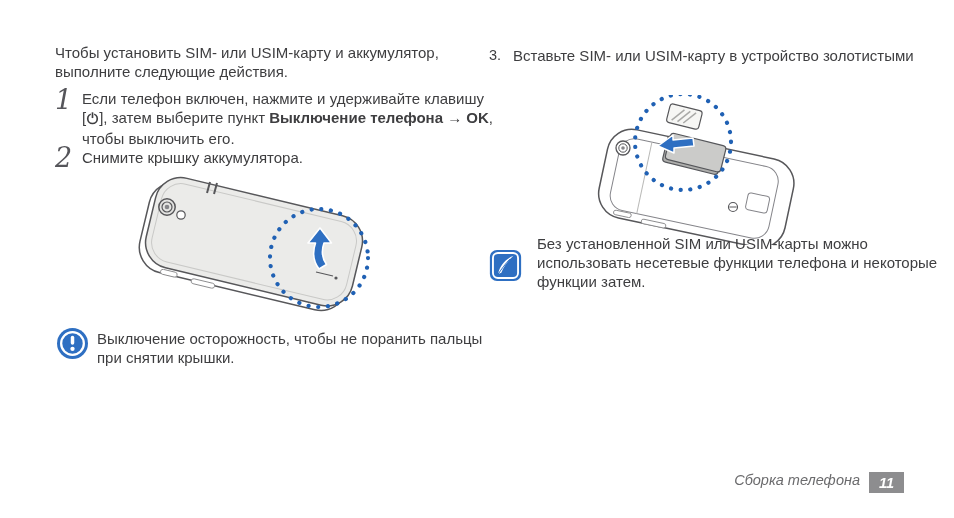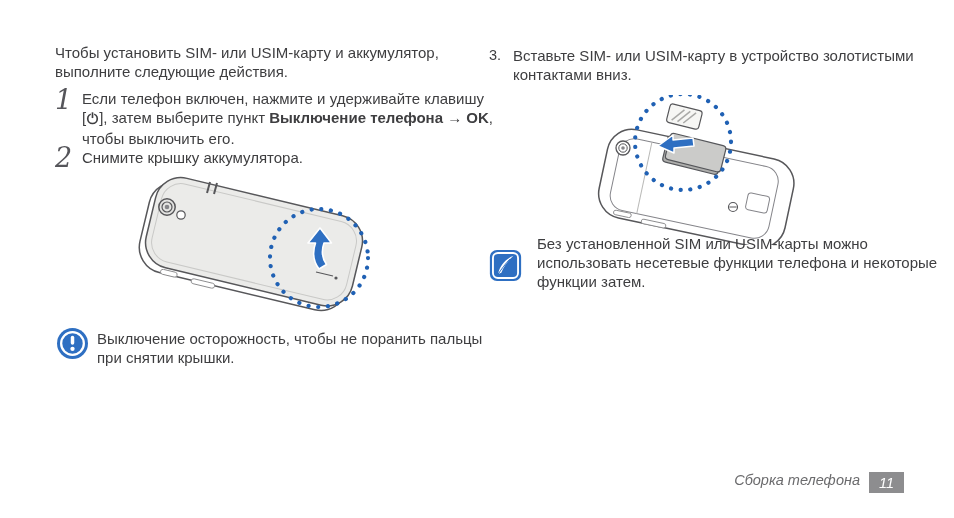--- a/index.html
+++ b/index.html
@@ -27,21 +27,21 @@
   .power-ic{display:inline-block;vertical-align:-2px;}
   .footer{
     position:absolute;top:472px;right:50px;
     display:flex;align-items:flex-start;gap:9px;
   }
   .footer-label{
     font-style:italic;font-size:14.5px;color:#6b6b6d;white-space:nowrap;
   }
   .page-box{
     width:35px;height:21px;background:var(--footer-gray);
-    color:#ffffff;font-style:italic;font-weight:normal;font-size:14.5px;
+    color:#ffffff;font-style:italic;font-weight:bold;font-size:14.5px;
     display:flex;align-items:center;justify-content:center;
   }
 </style>
 </head>
 <body>
 
 <div class="abs body-text" style="left:55px;top:43px;">
   <span class="line">Чтобы установить SIM- или USIM-карту и аккумулятор,</span>
   <span class="line">выполните следующие действия.</span>
 </div>
@@ -104,21 +104,20 @@
   <div class="abs body-text" style="left:97px;top:329px;">
     <span class="line">Выключение осторожность, чтобы не поранить пальцы</span>
     <span class="line">при снятии крышки.</span>
   </div>
 </div>
 
 <div>
   <span class="abs plain-num" style="left:489px;top:46px;">3.</span>
   <div class="abs body-text" style="left:513px;top:46px;">
     <span class="line">Вставьте SIM- или USIM-карту в устройство золотистыми</span>
-    <span class="line">контактами вниз.</span>
   </div>
 </div>
 
 <svg class="abs" style="left:585px;top:95px;" width="225" height="150" viewBox="0 0 225 150">
   <g transform="rotate(12 110 85)">
     <rect x="18" y="48" width="190" height="90" rx="25" fill="#ffffff" stroke="#57575a" stroke-width="1.5"></rect>
     <rect x="30" y="57" width="162" height="73" rx="15" fill="none" stroke="#85858a" stroke-width="1"></rect>
     <rect x="165" y="86" width="22" height="17" rx="3" fill="none" stroke="#85858a" stroke-width="1"></rect>
     <rect x="37" y="131" width="18" height="4.5" rx="2.2" fill="#ffffff" stroke="#8a8a8c" stroke-width="0.9"></rect>
     <rect x="66" y="134" width="25" height="4.5" rx="2.2" fill="#ffffff" stroke="#8a8a8c" stroke-width="0.9"></rect>

